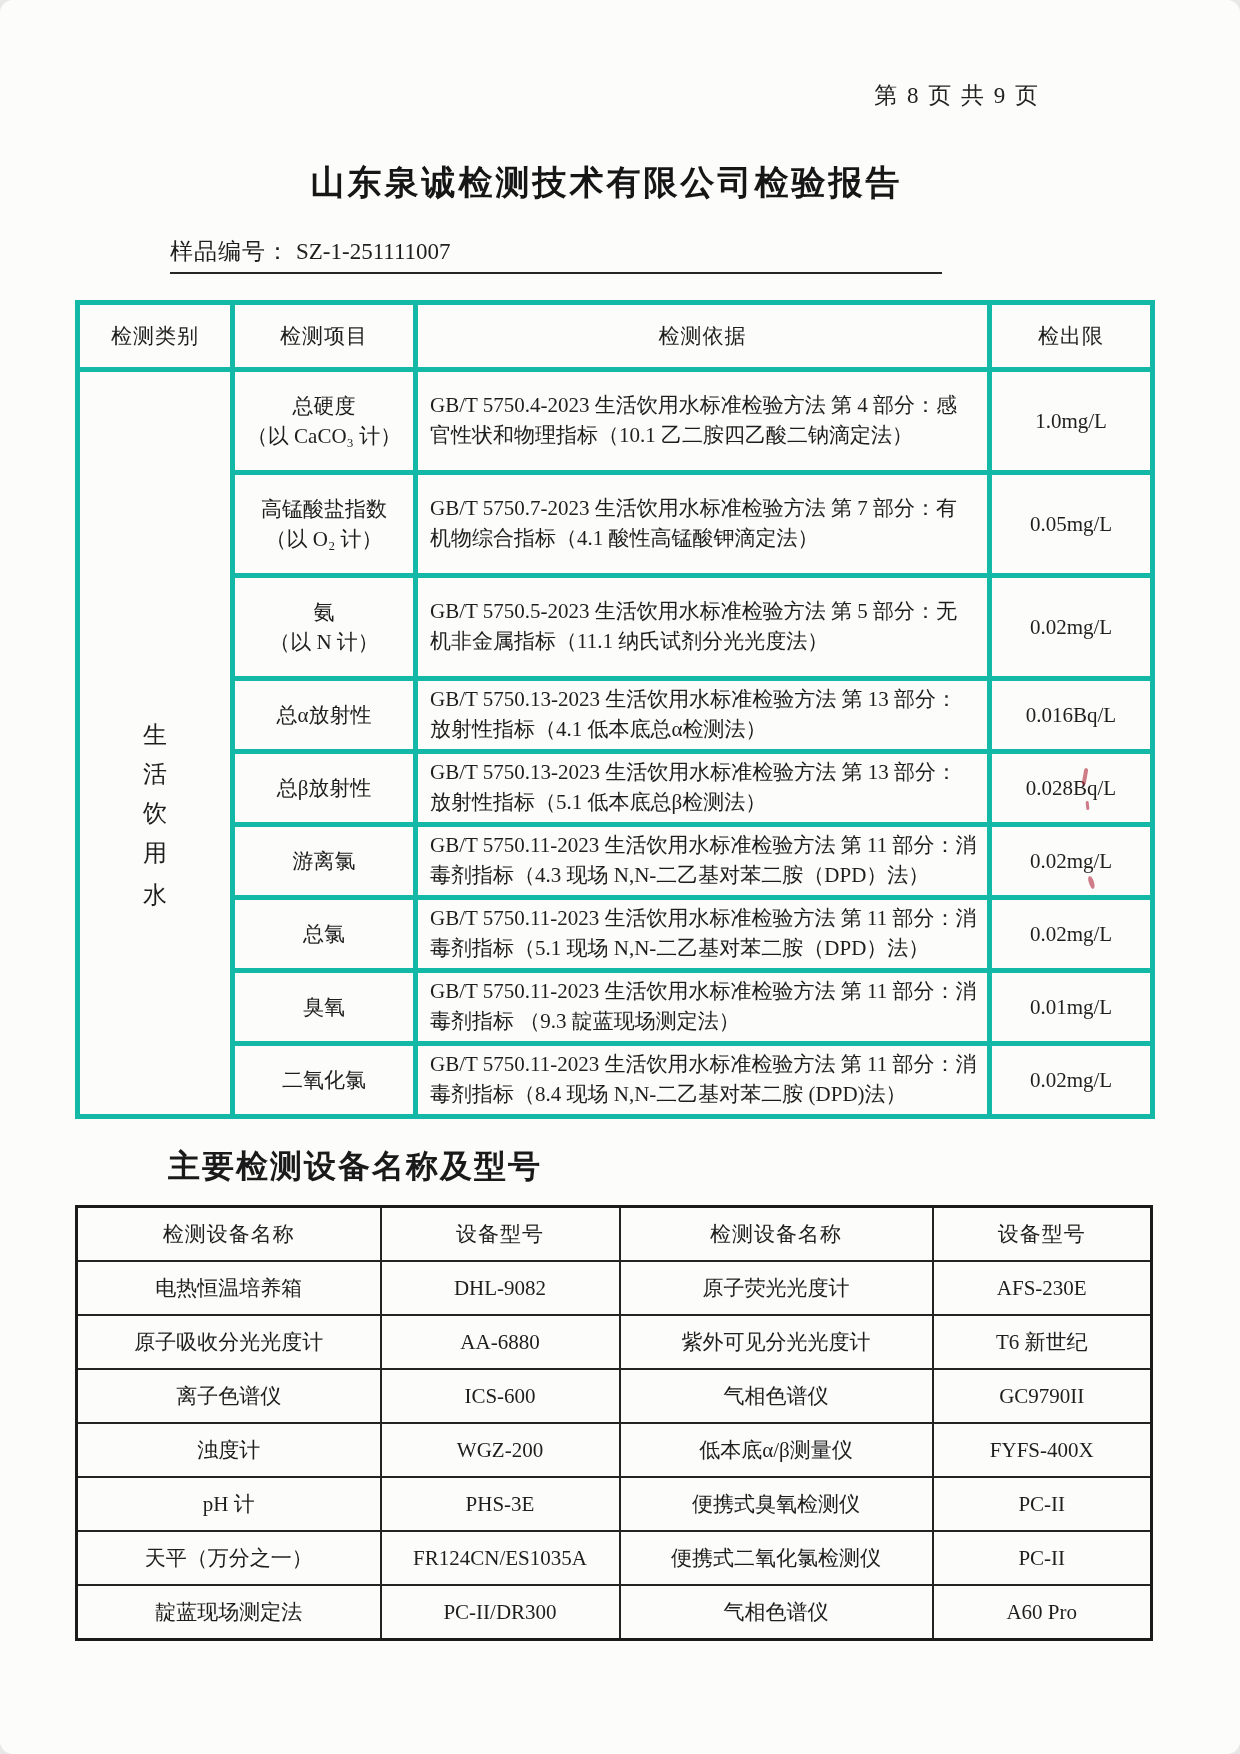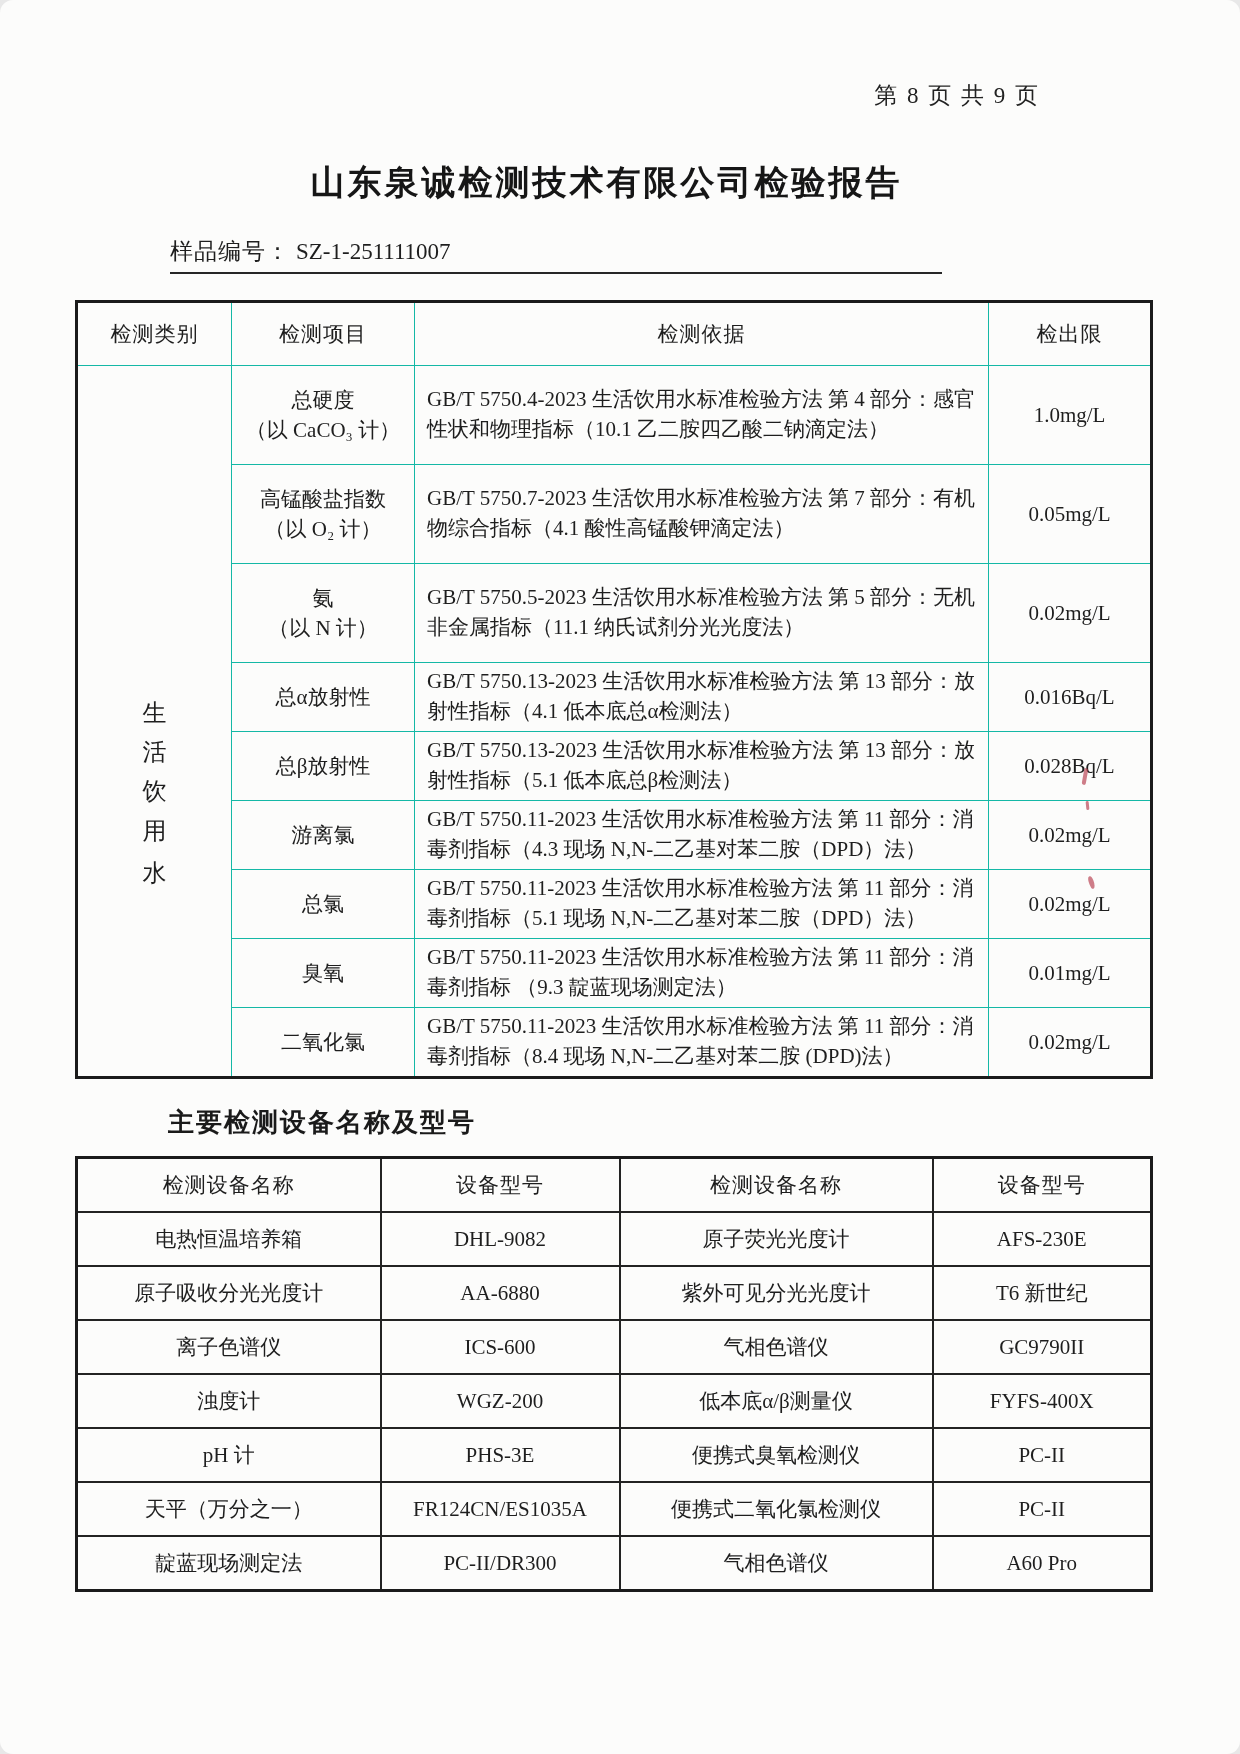--- a/index.html
+++ b/index.html
@@ -45,21 +45,21 @@
   .sample-line .lbl { letter-spacing: 1px; }
   .sample-line .val { margin-left: 6px; font-family: "Liberation Serif", serif; }
 
   table {
     border-collapse: collapse;
     width: 1075px;
     table-layout: fixed;
   }
   .water-table { margin-top: 26px; }
   .water-table th, .water-table td {
-    border: 1px solid #14b8a6;
+    border: 5px solid #14b8a6;
     font-size: 21px;
     line-height: 30px;
     vertical-align: middle;
   }
   .water-table { border: 3px solid #1b1b1b; }
   .water-table th {
     font-weight: normal;
     padding: 16px 4px;
     text-align: center;
     letter-spacing: 1px;
@@ -91,21 +91,21 @@
     display: inline-block;
     writing-mode: vertical-lr;
     text-orientation: upright;
     font-size: 24px;
     letter-spacing: 40px;
     line-height: 1;
   }
 
   .equip-heading {
     margin: 26px 0 8px 93px;
-    font-size: 26px;
+    font-size: 32px;
     font-weight: bold;
     font-family: "Liberation Sans", "DejaVu Sans", sans-serif;
     letter-spacing: 2px;
     color: #1a1a1a;
   }
   .equip-table { margin-top: 16px; border: 3px solid #1b1b1b; }
   .equip-table th, .equip-table td {
     border: 2px solid #232323;
     font-size: 21px;
     line-height: 28px;

